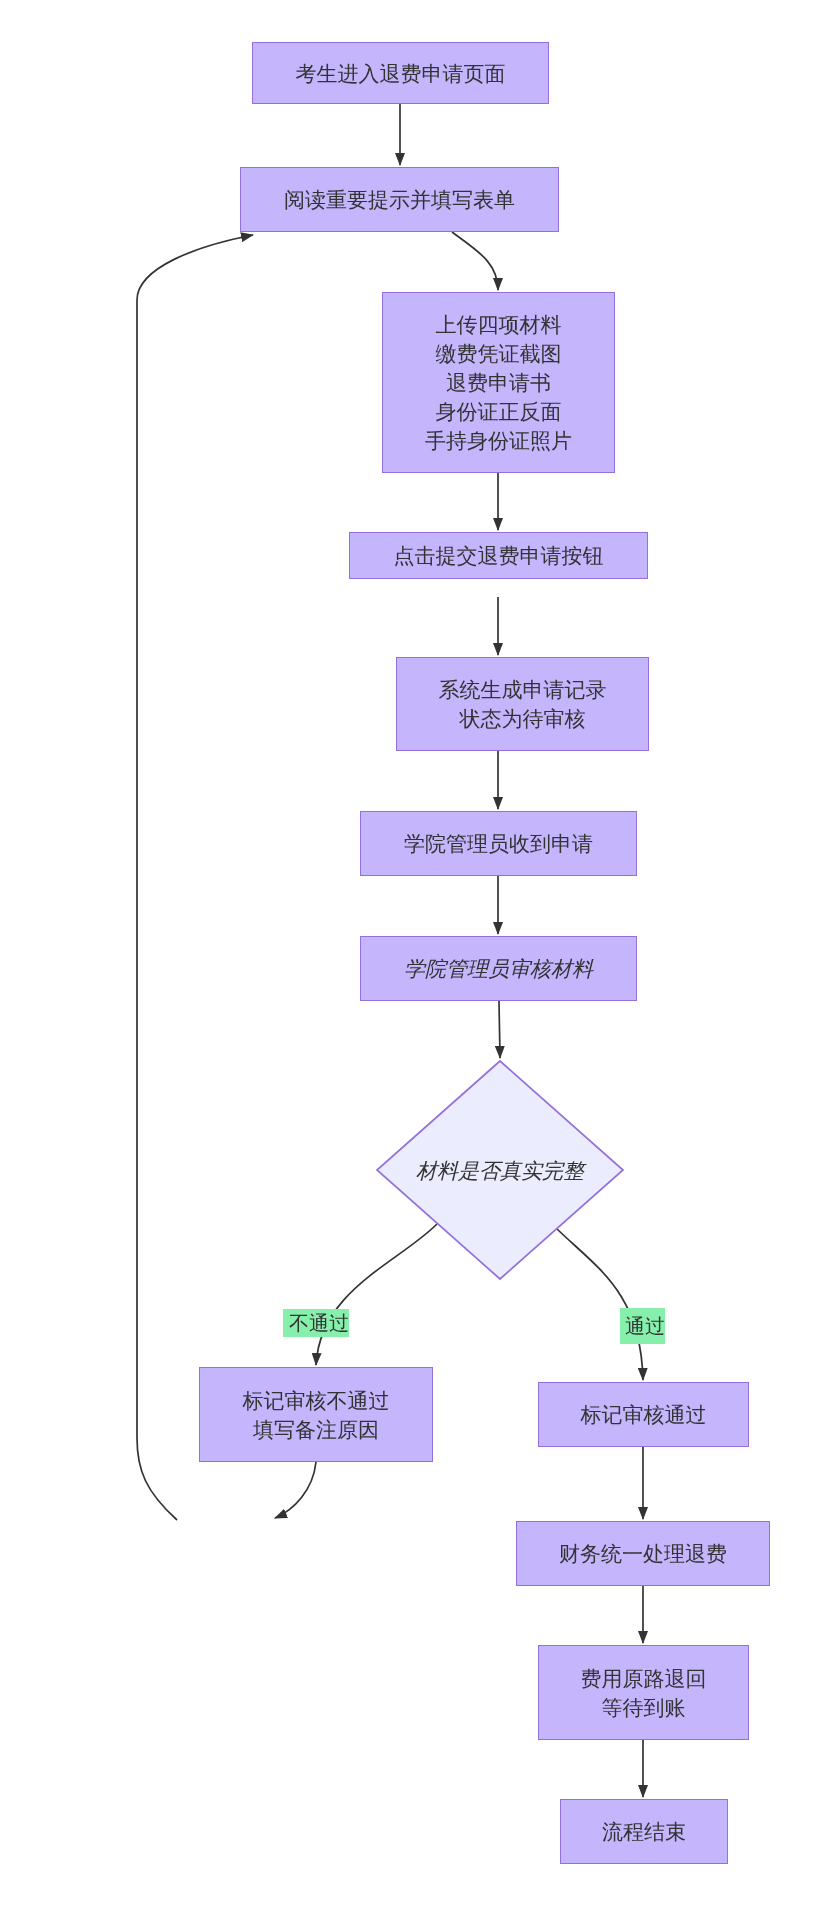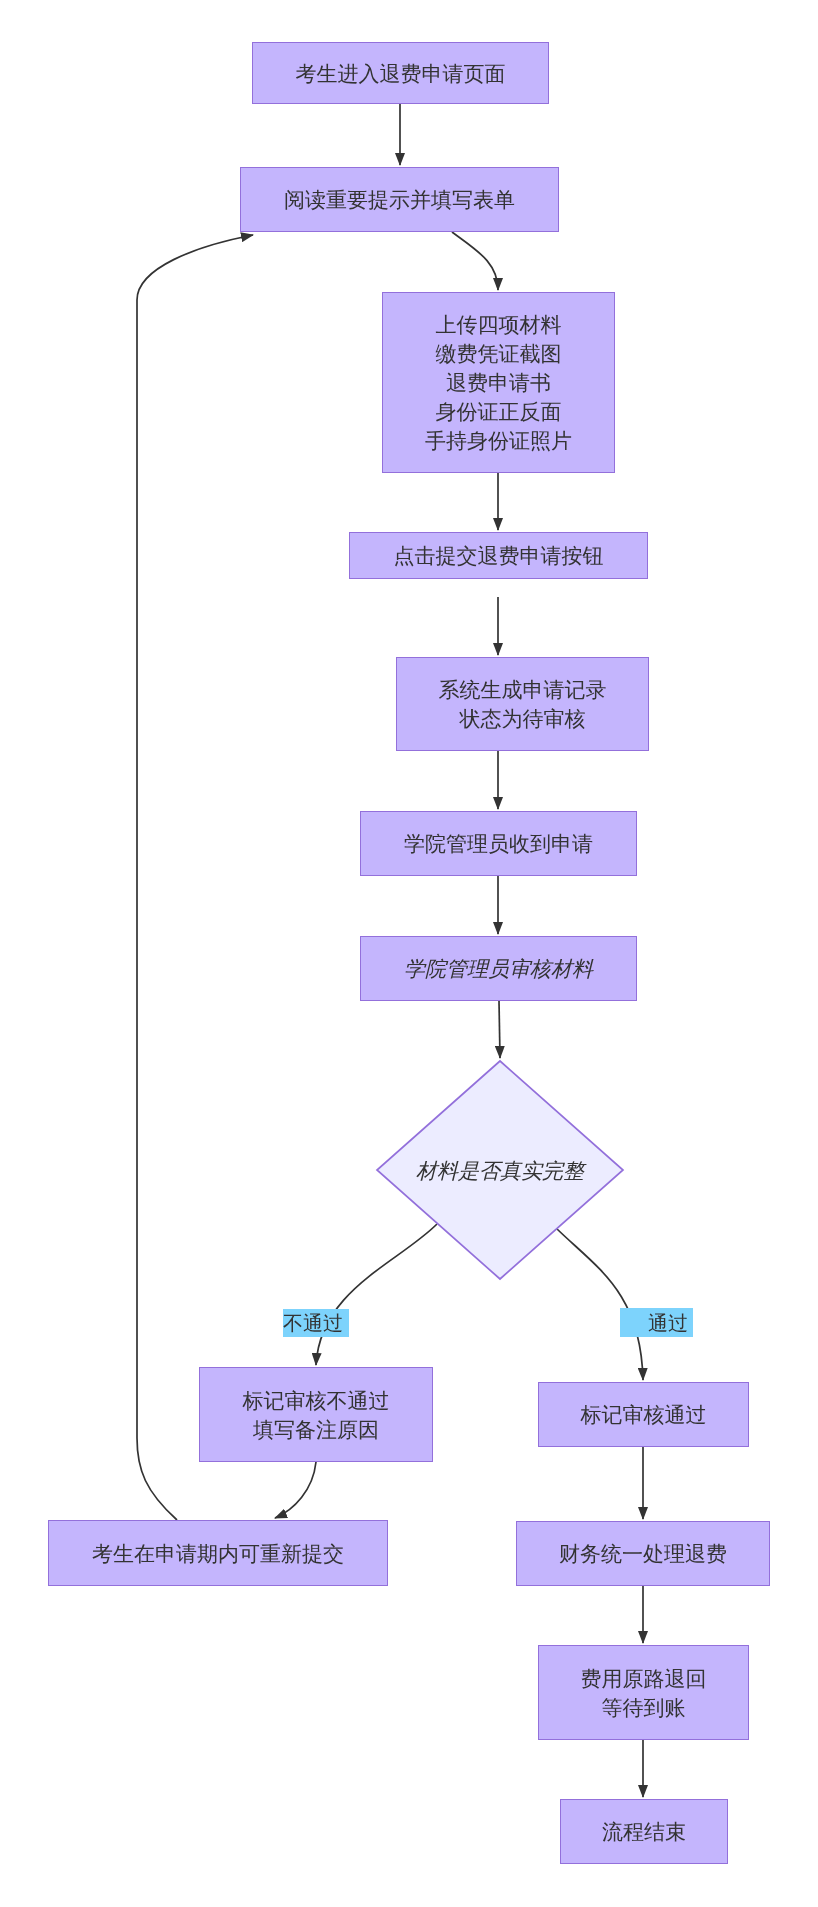--- a/index.html
+++ b/index.html
@@ -13,23 +13,23 @@
     background:#c4b5fd; border:1.7px solid #9370DB;
     display:flex; flex-direction:column; align-items:center; justify-content:center;
     text-align:center; color:#333333; font-size:21px; line-height:29px;
   }
   .node span { display:block; white-space:nowrap; }
   .diamond-label {
     position:absolute; display:flex; align-items:center; justify-content:center;
     text-align:center; color:#333333; font-size:21px; line-height:29px;font-style:italic;
   }
   .edge-label {
-    position:absolute; background:#7dd3fc; color:#333333;
+    position:absolute; background:#86efac; color:#333333;
     font-size:20px; line-height:24px;
-    display:flex; align-items:center; justify-content:flex-start; white-space:nowrap;
+    display:flex; align-items:center; justify-content:flex-end; white-space:nowrap;
   }
 </style>
 </head>
 <body>
 
 <div class="canvas">
 
   <svg class="edges" width="818" height="1907" viewBox="0 0 818 1907">
     <defs>
       <marker id="arrow" viewBox="0 0 13 10" refX="12" refY="5" markerWidth="13" markerHeight="10" markerUnits="userSpaceOnUse" orient="auto">
@@ -89,36 +89,33 @@
   </div>
 
   <div class="diamond-label" style="left:377px; top:1060px; width:246px; height:220px;">
     <span>材料是否真实完整</span>
   </div>
 
   <div class="edge-label" style="left:283px; top:1309px; width:66px; height:28px;">
     <span>不通过</span>
   </div>
 
-  <div class="edge-label" style="left:620px; top:1308px; width:45px; height:29px;padding-left:28px;">
+  <div class="edge-label" style="left:620px; top:1308px; width:45px; height:36px;">
     <span>通过</span>
   </div>
 
   <div class="node" style="left:199px; top:1367px; width:234px; height:95px;">
     <span>标记审核不通过</span>
     <span>填写备注原因</span>
   </div>
 
   <div class="node" style="left:538px; top:1382px; width:211px; height:65px;">
     <span>标记审核通过</span>
   </div>
 
-  <div class="node" style="left:48px; top:1520px; width:340px; height:66px;">
-    <span>考生在申请期内可重新提交</span>
-  </div>
 
   <div class="node" style="left:516px; top:1521px; width:254px; height:65px;">
     <span>财务统一处理退费</span>
   </div>
 
   <div class="node" style="left:538px; top:1645px; width:211px; height:95px;">
     <span>费用原路退回</span>
     <span>等待到账</span>
   </div>
 

